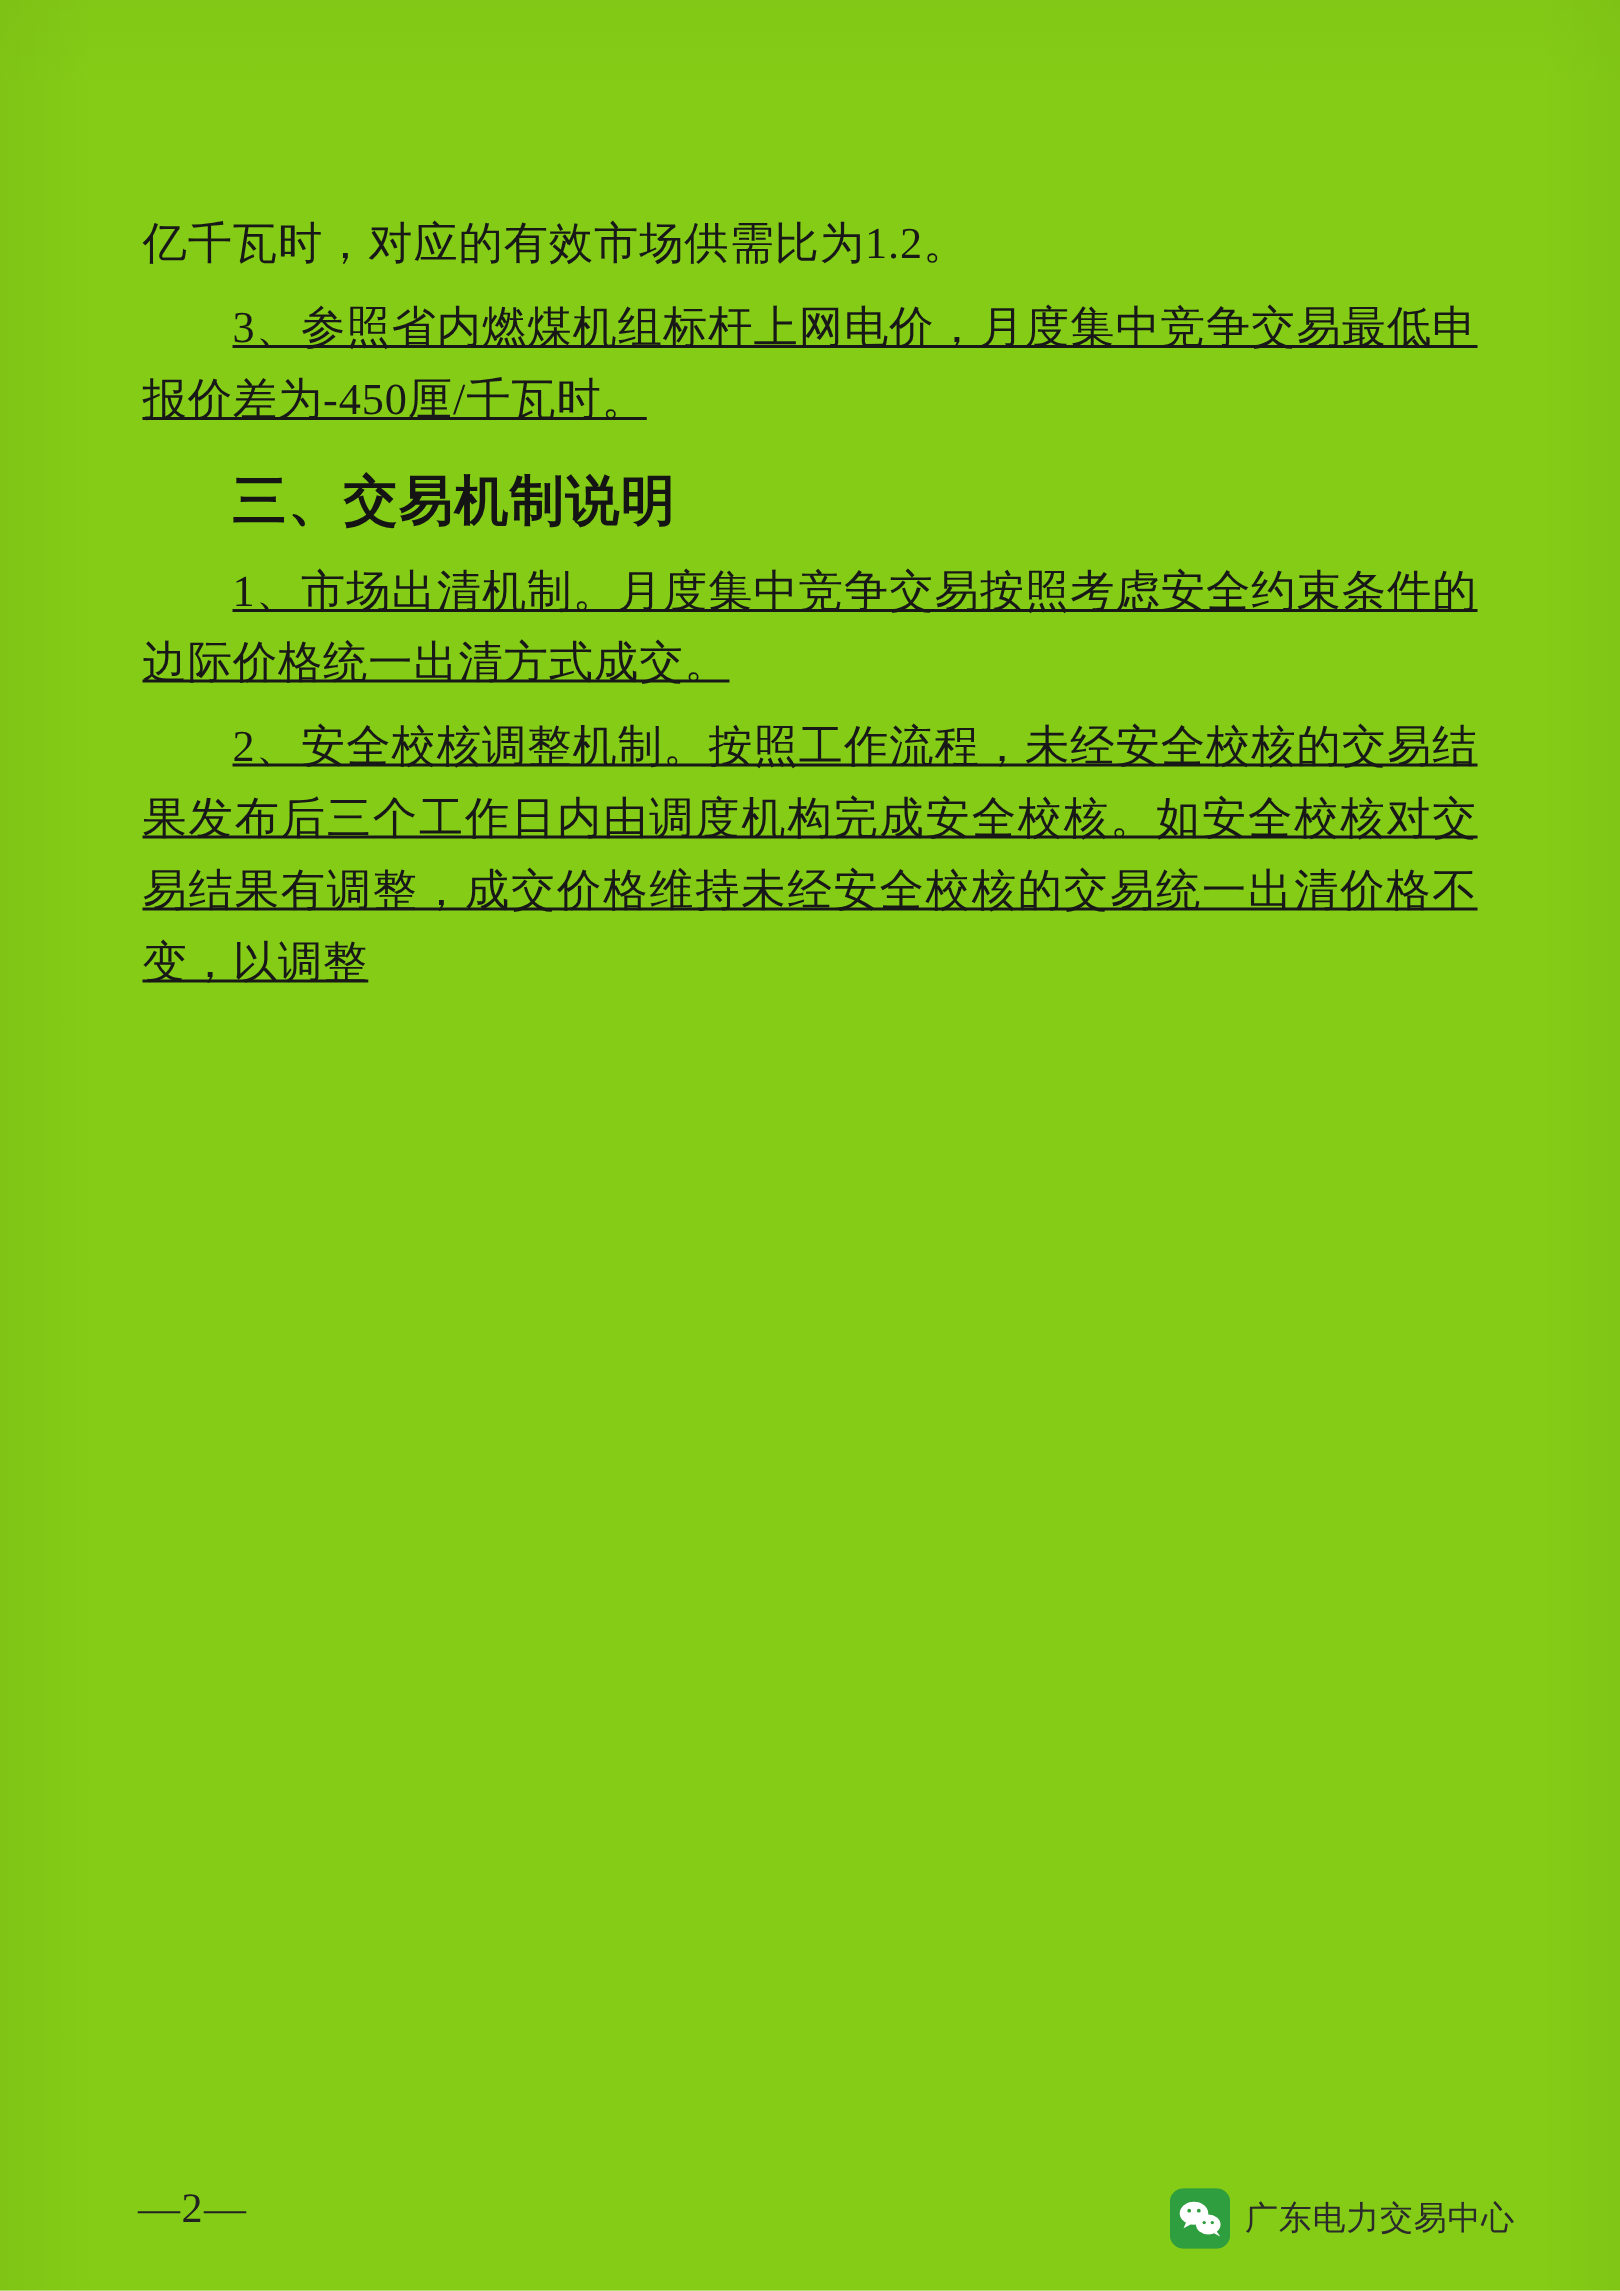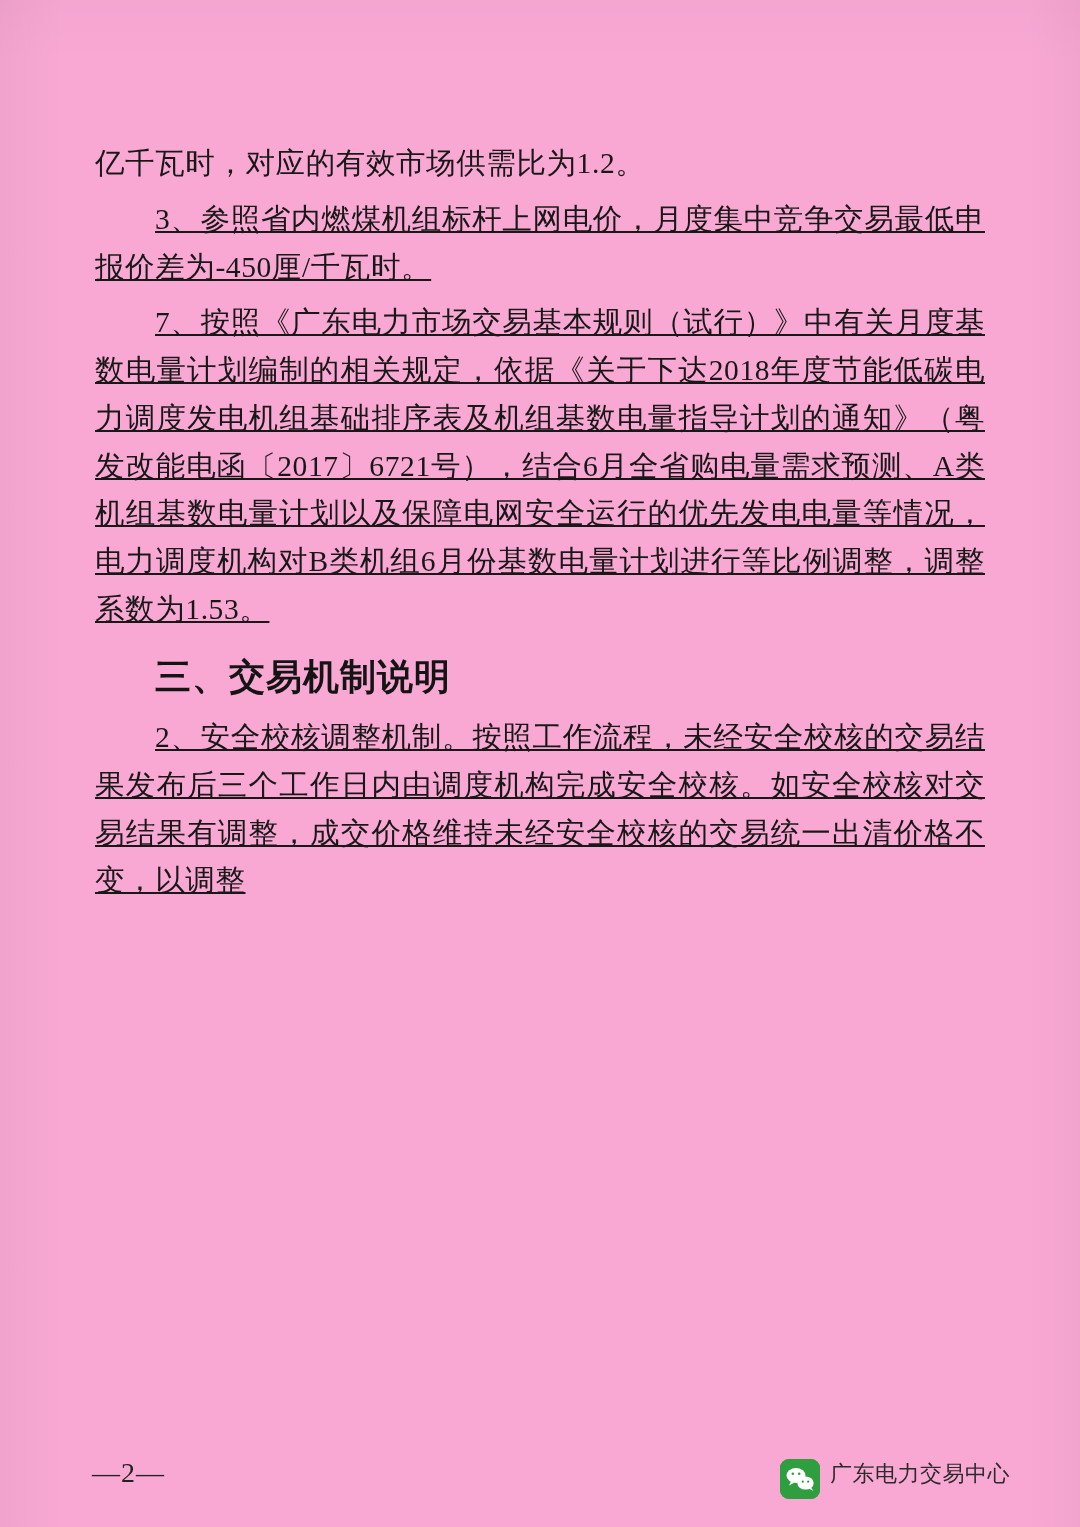--- a/index.html
+++ b/index.html
@@ -11,21 +11,21 @@
     width: 1080px;
     height: 1527px;
     position: relative;
     font-family: "Liberation Serif", "DejaVu Serif", serif;
     color: #1a1a1a;
     overflow: hidden;
   }
   .page {
     position: absolute;
     inset: 0;
-    background: #f9a8d4;
+    background: #84cc16;
     padding-left: 44px;
   }
   
   .page::before {
     content: "";
     position: absolute;
     inset: 0;
     background:
       linear-gradient(to right, rgba(0,0,0,0.035), rgba(0,0,0,0) 6%),
       linear-gradient(to left, rgba(0,0,0,0.03), rgba(0,0,0,0) 5%),
@@ -74,20 +74,21 @@
     bottom: 38px;
     font-size: 28px;
     letter-spacing: 1px;
     color: #222;
   }
   .stamp {
     position: absolute;
     right: 70px;
     bottom: 28px;
     display: flex;
+    align-items: center;
     gap: 10px;
   }
   .wechat-badge {
     width: 40px;
     height: 40px;
     border-radius: 9px;
     background: #2f9e3f;
     position: relative;
     display: inline-block;
   }
@@ -106,24 +107,24 @@
 
   <div class="body-col">
 
     <p class="para">亿千瓦时，对应的有效市场供需比为1.2。</p>
 
     <p class="para indent">3、参照省内燃煤机组标杆上网电价，月度集中竞争交易最低申报价差为-450厘/千瓦时。</p>
 
 
 
 
-    <p class="para indent">7、按照《广东电力市场交易基本规则（试行）》中有关月度基数电量计划编制的相关规定，依据《关于下达2018年度节能低碳电力调度发电机组基础排序表及机组基数电量指导计划的通知》（粤发改能电函〔2017〕6721号），结合6月全省购电量需求预测、A类机组基数电量计划以及保障电网安全运行的优先发电电量等情况，电力调度机构对B类机组6月份基数电量计划进行等比例调整，调整系数为1.53。</p>
 
     <p class="heading">三、交易机制说明</p>
 
+    <p class="para indent">1、市场出清机制。月度集中竞争交易按照考虑安全约束条件的边际价格统一出清方式成交。</p>
 
     <p class="para indent">2、安全校核调整机制。按照工作流程，未经安全校核的交易结果发布后三个工作日内由调度机构完成安全校核。如安全校核对交易结果有调整，成交价格维持未经安全校核的交易统一出清价格不变，以调整</p>
 
   </div>
 
   <div class="footer">
     <div class="page-number">—2—</div>
 
     <div class="stamp">
       <span class="wechat-badge">

